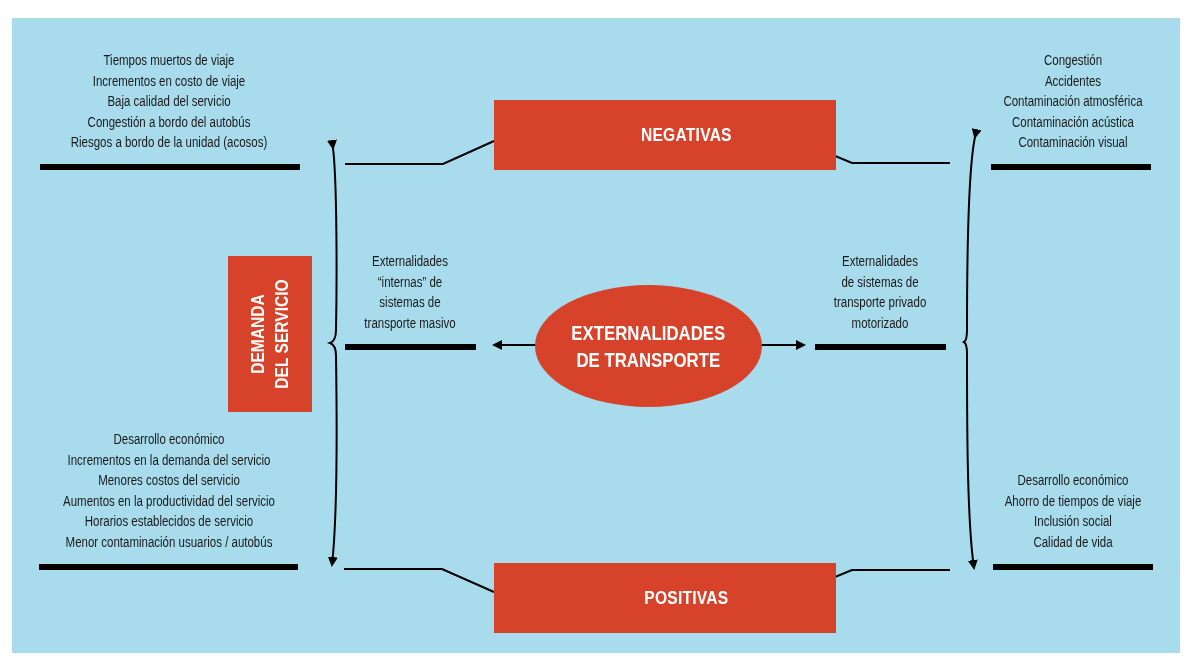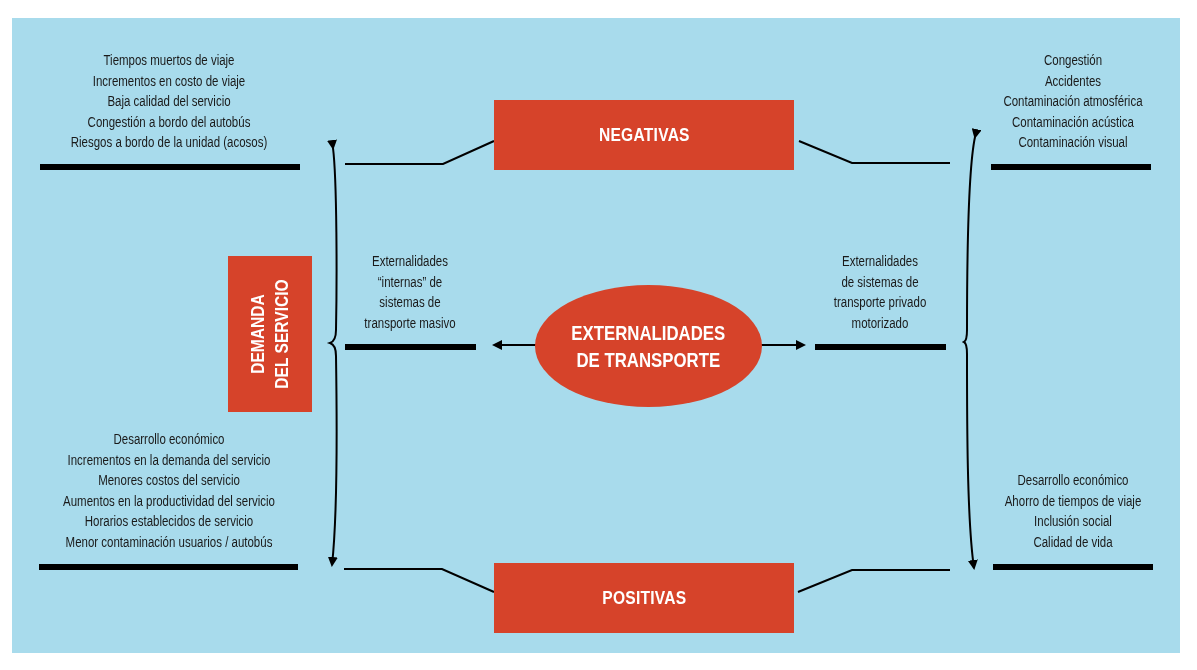--- a/index.html
+++ b/index.html
@@ -5,21 +5,21 @@
   html, body { margin:0; padding:0; background:#ffffff; }
   body { width:1197px; height:670px; position:relative; overflow:hidden;
          font-family:"Liberation Sans", sans-serif; }
   .panel { position:absolute; left:12px; top:18px; width:1168px; height:635px; background:#a8dbec; }
   svg.connectors { position:absolute; left:0; top:0; width:1197px; height:670px; }
   .txt { position:absolute; text-align:center; color:#1a1a1a; font-size:14px; line-height:20.5px;
          transform:scaleX(0.82); transform-origin:center top; white-space:nowrap; }
   .txt div { white-space:nowrap; }
   .bar { position:absolute; height:6px; background:#000; }
   .redbox { position:absolute; background:#d6432a; color:#fff; font-weight:bold;
-            display:flex; align-items:center; justify-content:center; }
+            display:flex; align-items:center; justify-content:center;padding-left:42px; }
   .redbox span { font-size:19px; letter-spacing:0.3px; transform:scaleX(0.82); display:inline-block; }
   .vbox { position:absolute; left:228px; top:256px; width:84px; height:156px; background:#d6432a; }
   .vbox .vt { position:absolute; left:50%; top:50%; transform:translate(-50%,-50%) rotate(-90deg) scaleX(0.82);
               color:#fff; font-weight:bold; font-size:19px; line-height:24px; text-align:center; white-space:nowrap; }
   .ellipse { position:absolute; left:535px; top:285px; width:227px; height:122px; border-radius:50%;
              background:#d6432a; display:flex; align-items:center; justify-content:center; }
   .ellipse .et { color:#fff; font-weight:bold; font-size:21px; line-height:27px; text-align:center;
                  transform:scaleX(0.8); white-space:nowrap; }
 </style>
 </head>

